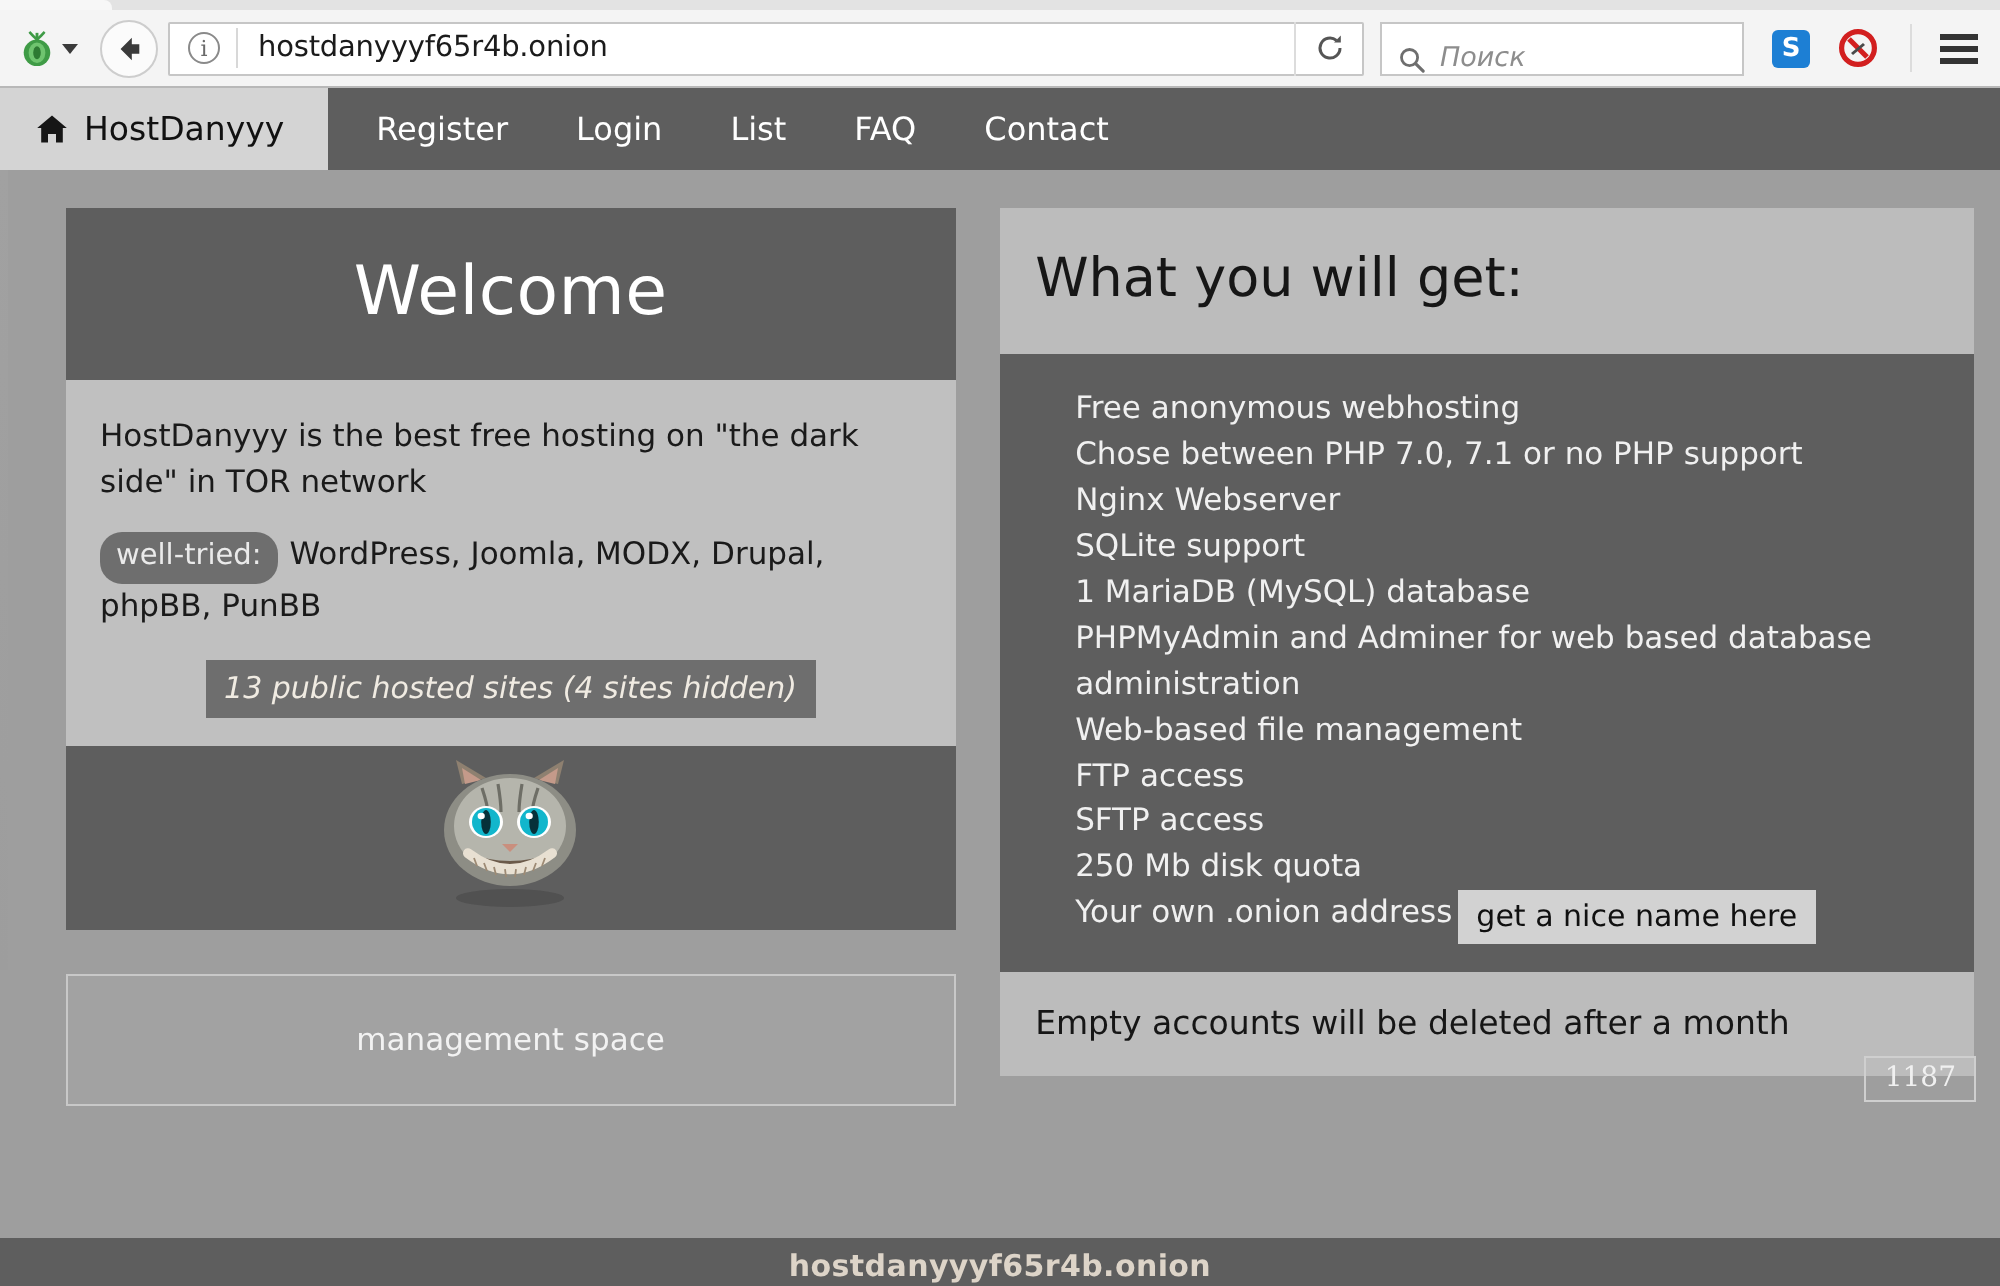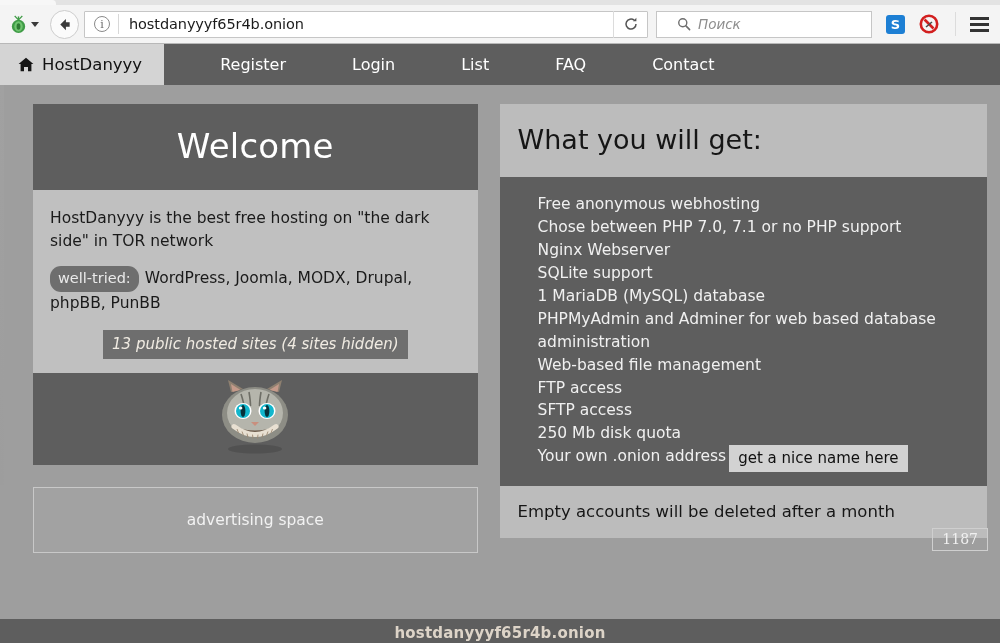--- a/index.html
+++ b/index.html
@@ -90,27 +90,27 @@
     letter-spacing: -0.1px;
   }
   .reload-btn {
     width: 34px; height: 27px;
     display: flex; align-items: center; justify-content: center;
     border-left: 1px solid #dcdcdc;
     margin-left: auto;
     cursor: pointer;
   }
   .searchbar {
-    width: 216px; height: 27px;
+    width: 182px; height: 27px;
     margin-left: 8px;
     background: #ffffff;
     border: 1px solid #c6c6c6;
-    display: flex; align-items: center;
+    display: flex; align-items: flex-end;
     gap: 7px;
-    padding: 0 20px;
+    padding: 0 8px;
   }
   .search-ph {
     font-size: 13.5px; color: #8d8d8d;
     font-style: italic;
     font-family: "DejaVu Sans", sans-serif;
   }
   .ext-icons { display: flex; align-items: center; gap: 14px; margin-left: 14px; }
   .skype-ico {
     width: 19px; height: 19px;
     background: #1d7fd4;
@@ -149,21 +149,20 @@
     cursor: pointer;
   }
   .home-ico { width: 16px; height: 15px; display: block; }
   .navlinks { display: flex; align-items: stretch; }
   .navlink {
     display: flex; align-items: center;
     padding: 0 17px;
     color: #ffffff;
     font-size: 16px;
     cursor: pointer;
-    margin-left: 32px;
   }
   .navlink:first-child { padding-left: 24px; }
 
   
   .page {
     width: 1000px;
     height: 561px;
     background: #9e9e9e;
     position: relative;
     padding: 19px 0 0 0;
@@ -413,21 +412,21 @@
             <ellipse cx="40" cy="33" rx="2.4" ry="6" fill="#06313a"></ellipse>
             <ellipse cx="64" cy="33" rx="2.4" ry="6" fill="#06313a"></ellipse>
             <ellipse cx="37.6" cy="30" rx="1.8" ry="1.6" fill="#ffffff"></ellipse>
             <ellipse cx="61.6" cy="30" rx="1.8" ry="1.6" fill="#ffffff"></ellipse>
             <path d="M48 44 L56 44 L52 48 Z" fill="#c98f7e"></path>
             <path d="M30 48 Q52 66 74 48 Q52 57 30 48 Z" fill="#6b5a4a"></path>
             <path d="M31 48.6 Q52 64.5 73 48.6" fill="none" stroke="#e8e0d2" stroke-width="5" stroke-linecap="round"></path>
             <path d="M34 51 L35.5 55 M39 53.5 L40.5 57.5 M44 55.5 L45 59.5 M49.5 56.6 L50 60.6 M55 56.6 L54.5 60.6 M60 55.5 L59 59.5 M65 53.5 L63.5 57.5 M69.5 51 L68 55" stroke="#9d8a74" stroke-width="0.9"></path>
           </svg>
         </div>
-        <div class="ad-box">advertising space</div>
+        <div class="ad-box">management space</div>
       </div>
     </div>
 
     <div class="col-right">
       <div class="panel">
         <div class="panel-head-light">What you will get:</div>
         <div class="panel-body-dark">
           <ul class="feat-list">
             <li>Free anonymous webhosting</li>
             <li>Chose between PHP 7.0, 7.1 or no PHP support</li>

